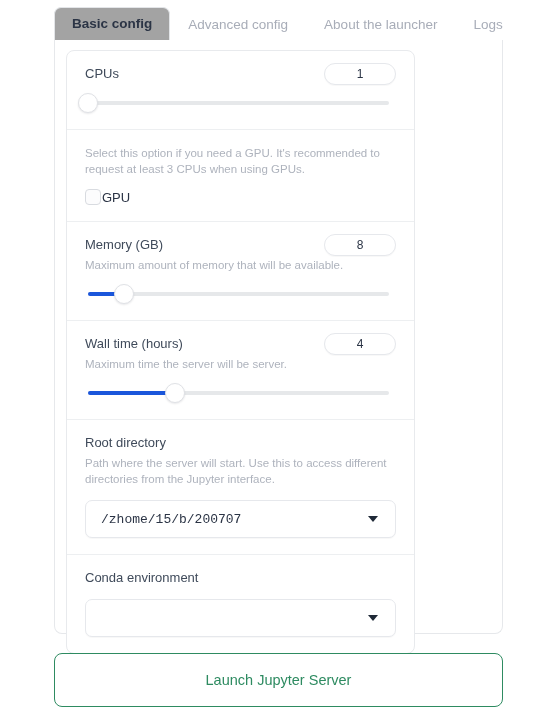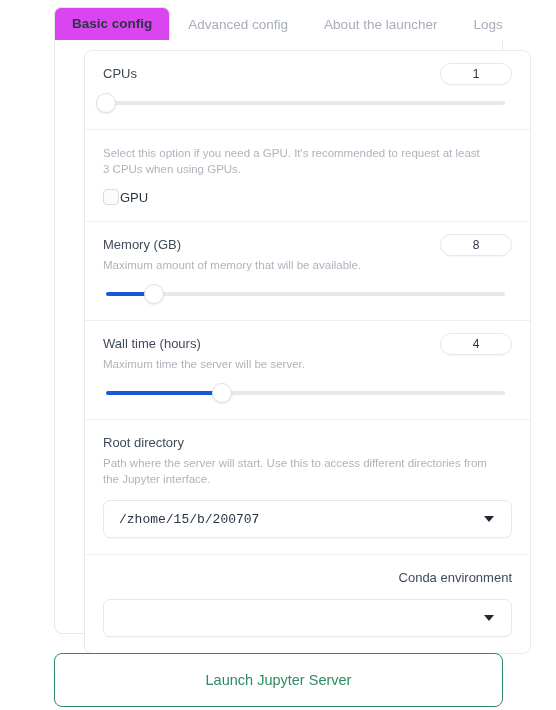--- a/index.html
+++ b/index.html
@@ -41,21 +41,21 @@
     cursor: pointer;
     border: 1px solid transparent;
     border-bottom: none;
     background: transparent;
     position: relative;
     top: 1px;
   }
   .tab.active {
     color: #2b3445;
     font-weight: bold;
-    background: #d946ef;
+    background: #a3a3a3;
     border: 1px solid #e3e5e8;
     border-bottom: 1px solid #ffffff;
     border-radius: 7px 7px 0 0;
   }
 
   
   .outer-card {
     position: absolute;
     left: 54px;
     top: 40px;
@@ -63,35 +63,35 @@
     height: 594px;
     background: #ffffff;
     border: 1px solid #e6e8eb;
     border-top: none;
     border-radius: 0 0 8px 8px;
   }
 
   
   .inner-card {
     position: absolute;
-    left: 29px;
+    left: 11px;
     top: 10px;
-    width: 447px;
+    width: 349px;
     background: #ffffff;
     border: 1px solid #e8eaed;
     border-radius: 8px;
     overflow: hidden;
   }
 
   .section {
     position: relative;
     padding: 15px 18px 16px 18px;
     border-bottom: 1px solid #edeff1;
   }
-  .section:last-child { border-bottom: none; text-align: right; }
+  .section:last-child { border-bottom: none; }
 
   .sec-title {
     font-size: 13px;
     color: #3f4a5a;
     line-height: 16px;
     margin: 0 0 4px 0;
   }
   .sec-desc {
     font-size: 11.5px;
     color: #aeb3bd;

